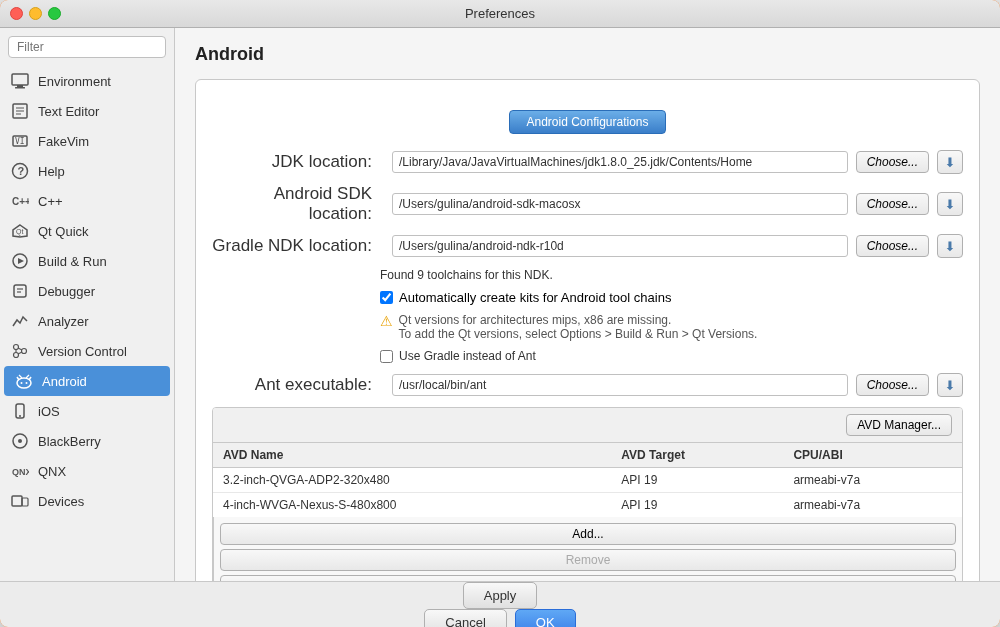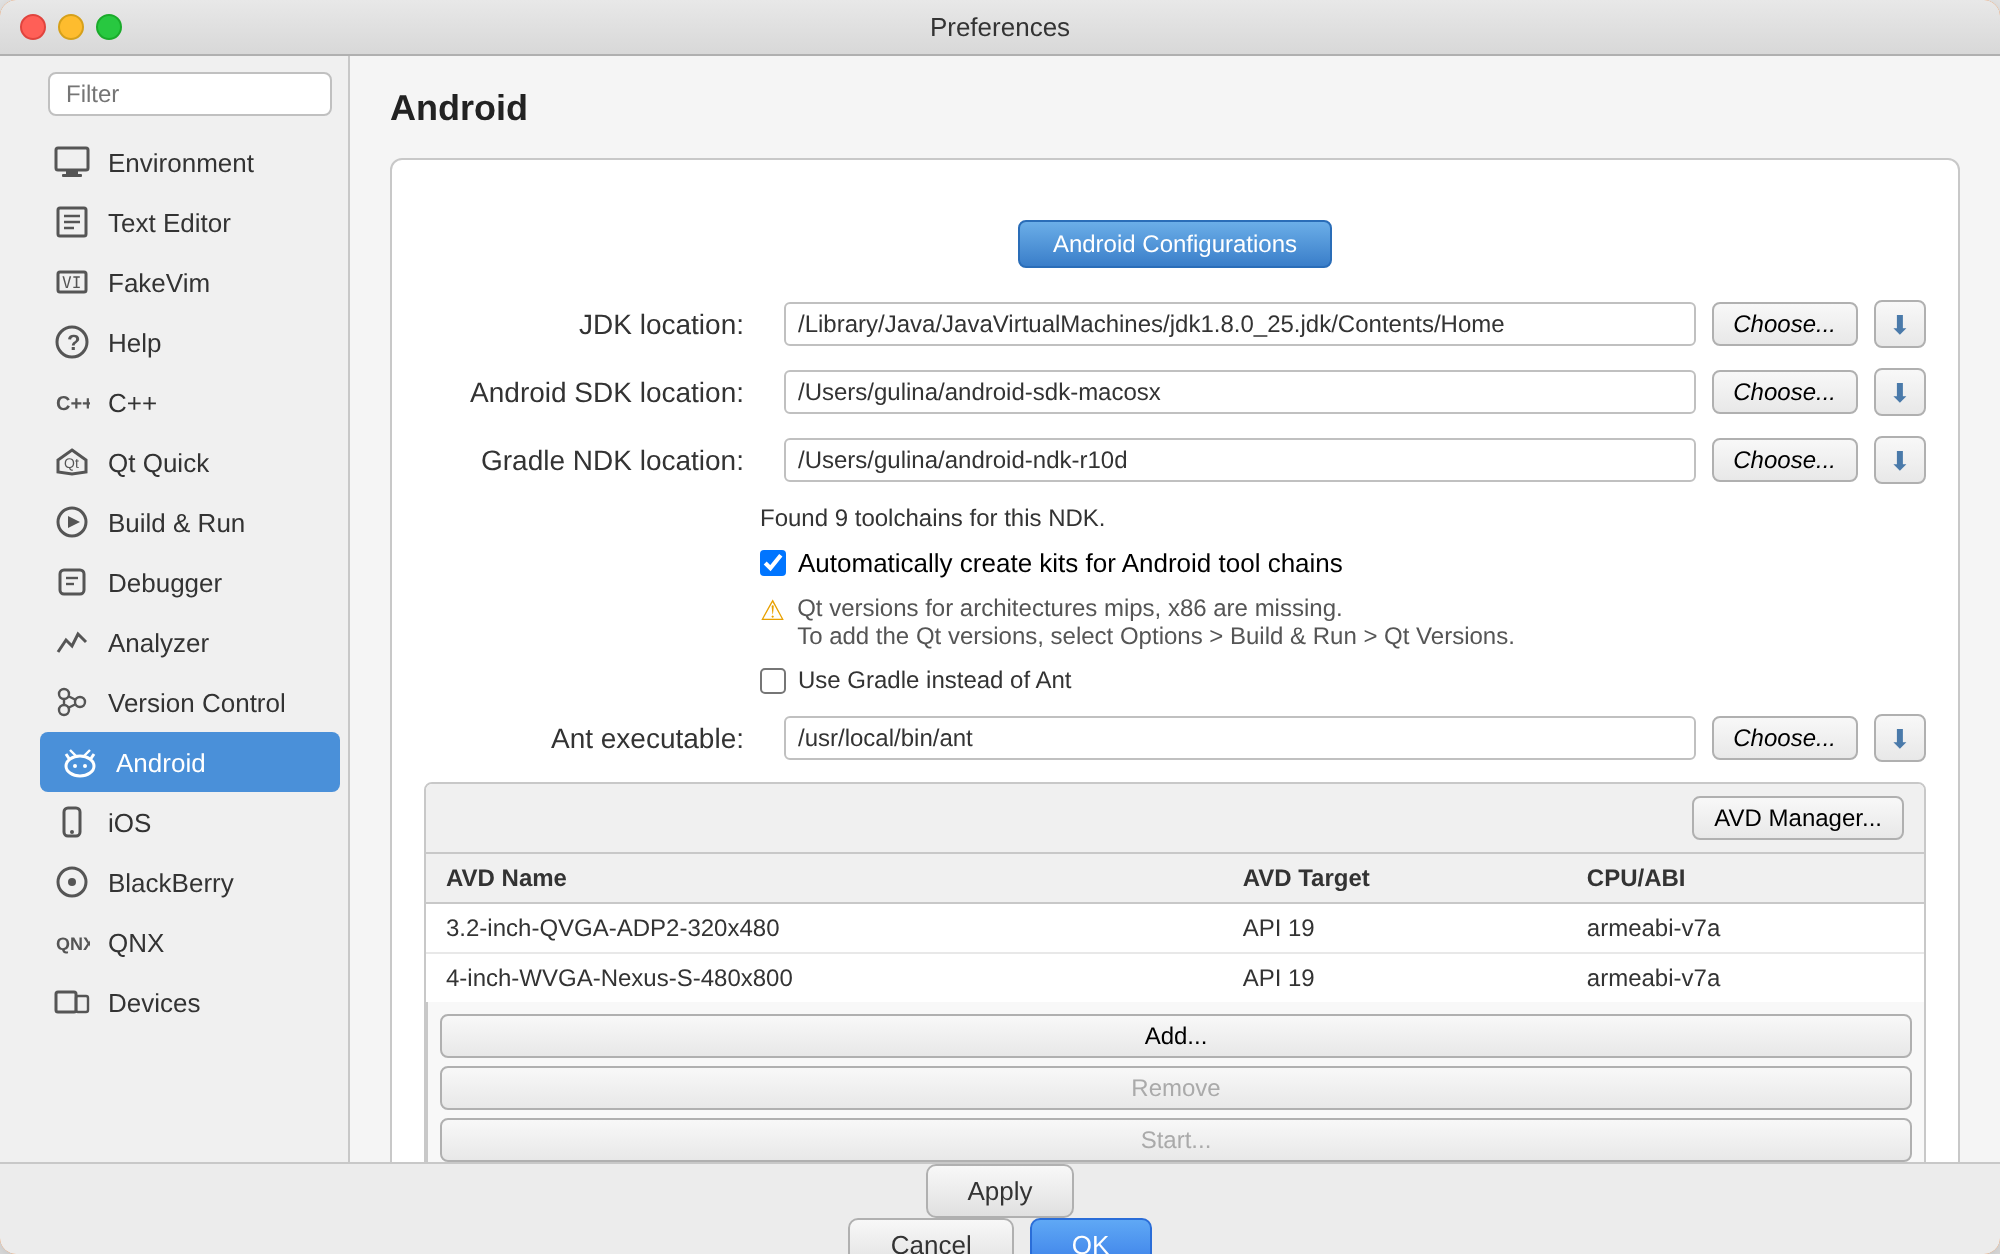--- a/index.html
+++ b/index.html
@@ -63,21 +63,20 @@
       overflow: hidden;
     }
 
     .sidebar {
       width: 175px;
       background: #f0f0f0;
       border-right: 1px solid #c8c8c8;
       display: flex;
       flex-direction: column;
       flex-shrink: 0;
-      padding-left: 16px;
     }
 
     .filter-input {
       margin: 8px;
       padding: 3px 8px;
       border: 1px solid #c0c0c0;
       border-radius: 4px;
       background: white;
       font-size: 12px;
       color: #999;
@@ -151,21 +150,21 @@
       display: flex;
       align-items: center;
       margin-bottom: 10px;
       gap: 8px;
     }
 
     .form-label {
       width: 160px;
       text-align: right;
       color: #333;
-      font-size: 14px;
+      font-size: 17px;
       flex-shrink: 0;
     }
 
     .form-input {
       flex: 1;
       padding: 3px 6px;
       border: 1px solid #c0c0c0;
       border-radius: 3px;
       background: white;
       font-size: 12px;

